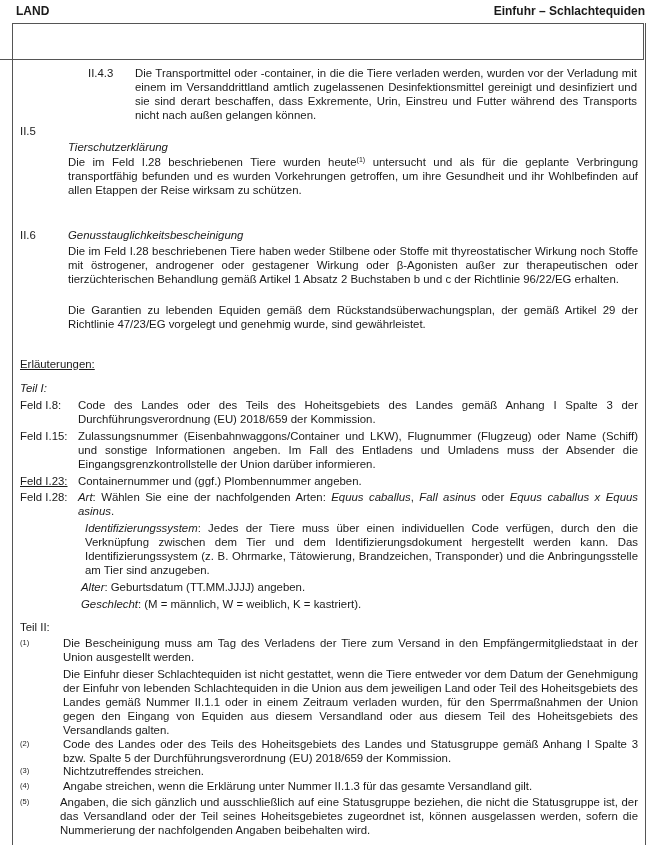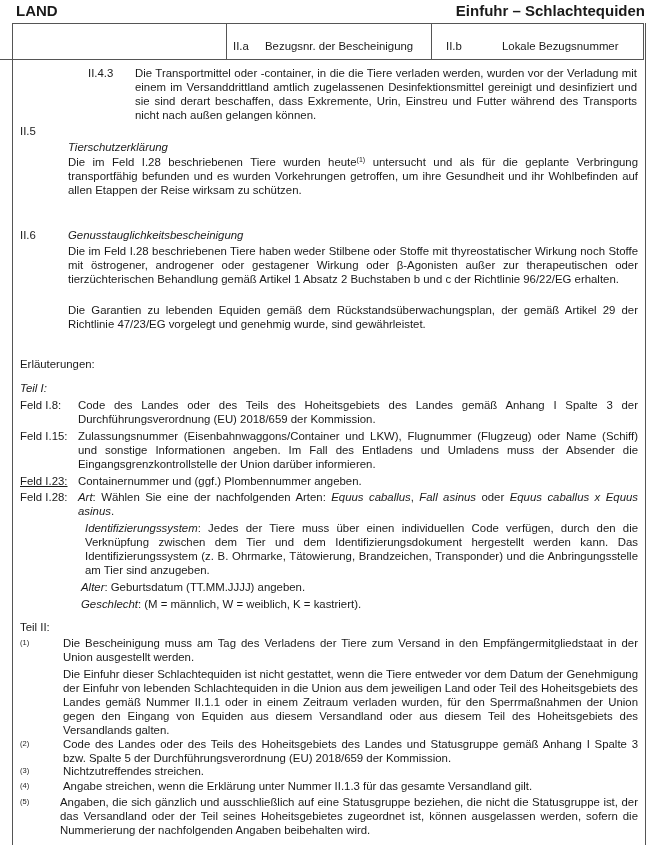--- a/index.html
+++ b/index.html
@@ -1,21 +1,21 @@
 <!DOCTYPE html>
 <html><head>
   <meta charset="utf-8">
   <style>
     html, body { margin: 0; padding: 0; background: #ffffff; }
     body {
       width: 653px; height: 845px; overflow: hidden; position: relative;
       font-family: "Liberation Sans", sans-serif; color: #1a1a1a;
       font-size: 11.4px; line-height: 14px;
     }
-    .hdr { position: absolute; top: 2px; left: 0; width: 653px; height: 16px; font-weight: bold; font-size: 15px; }
+    .hdr { position: absolute; top: 2px; left: 0; width: 653px; height: 16px; font-weight: bold; font-size: 12px; }
     .hdr .l { position: absolute; left: 16px; top: 2px; }
     .hdr .r { position: absolute; right: 8px; top: 2px; }
     .frame {
       position: absolute; left: 12px; top: 23px; width: 632px; height: 830px;
       border-left: 1px solid #555; border-right: 1px solid #555;
     }
     .refbar {
       position: absolute; left: 12px; top: 23px; width: 632px; height: 37px;
       border: 1px solid #555; border-bottom: 1px solid #555; box-sizing: border-box;
     }
@@ -34,43 +34,35 @@
 
 <div class="hdr">
   <span class="l">LAND</span>
   <span class="r">Einfuhr – Schlachtequiden</span>
 </div>
 
 <div class="frame"></div>
 <div class="tick"></div>
 
 <div class="refbar">
-  <div class="c1">
-    <span style="left:6px">II.a</span>
-    <span style="left:38px">Bezugsnr. der Bescheinigung</span>
-  </div>
-  <div class="c2">
-    <span style="left:14px">II.b</span>
-    <span style="left:70px">Lokale Bezugsnummer</span>
-  </div>
 </div>
 
 <div class="blk" style="left:88px; top:66px; width:40px;">II.4.3</div>
 <div class="blk just" style="left:135px; top:66px; width:502px;">Die Transportmittel oder -container, in die die Tiere verladen werden, wurden vor der Verladung mit einem im Versanddrittland amtlich zugelassenen Desinfektionsmittel gereinigt und desinfiziert und sie sind derart beschaffen, dass Exkremente, Urin, Einstreu und Futter während des Transports nicht nach außen gelangen können.</div>
 
 <div class="blk" style="left:20px; top:124px;">II.5</div>
 <div class="blk it" style="left:68px; top:140px;">Tierschutzerklärung</div>
 <div class="blk just" style="left:68px; top:155px; width:570px;"><span>Die im Feld I.28 beschriebenen Tiere wurden heute</span><sup>(1)</sup><span> untersucht und als für die geplante Verbringung transportfähig befunden und es wurden Vorkehrungen getroffen, um ihre Gesundheit und ihr Wohlbefinden auf allen Etappen der Reise wirksam zu schützen.</span></div>
 
 <div class="blk" style="left:20px; top:228px;text-align:center;">II.6</div>
 <div class="blk it" style="left:68px; top:228px;">Genusstauglichkeitsbescheinigung</div>
 <div class="blk just" style="left:68px; top:244px; width:570px;">Die im Feld I.28 beschriebenen Tiere haben weder Stilbene oder Stoffe mit thyreostatischer Wirkung noch Stoffe mit östrogener, androgener oder gestagener Wirkung oder β-Agonisten außer zur therapeutischen oder tierzüchterischen Behandlung gemäß Artikel 1 Absatz 2 Buchstaben b und c der Richtlinie 96/22/EG erhalten.</div>
 <div class="blk just" style="left:68px; top:303px; width:570px;">Die Garantien zu lebenden Equiden gemäß dem Rückstandsüberwachungsplan, der gemäß Artikel 29 der Richtlinie 47/23/EG vorgelegt und genehmig wurde, sind gewährleistet.</div>
 
-<div class="blk" style="left:20px; top:357px;">Erläuterungen:</div>
+<div class="blk" style="left:20px; top:357px;text-decoration:underline;">Erläuterungen:</div>
 <div class="blk" style="left:20px; top:381px;font-style:italic;">Teil I:</div>
 
 <div class="blk" style="left:20px; top:398px;text-align:center;">Feld I.8:</div>
 <div class="blk just" style="left:78px; top:398px; width:560px;">Code des Landes oder des Teils des Hoheitsgebiets des Landes gemäß Anhang I Spalte 3 der Durchführungsverordnung (EU) 2018/659 der Kommission.</div>
 
 <div class="blk" style="left:20px; top:429px;">Feld I.15:</div>
 <div class="blk just" style="left:78px; top:429px; width:560px;">Zulassungsnummer (Eisenbahnwaggons/Container und LKW), Flugnummer (Flugzeug) oder Name (Schiff) und sonstige Informationen angeben. Im Fall des Entladens und Umladens muss der Absender die Eingangsgrenzkontrollstelle der Union darüber informieren.</div>
 
 <div class="blk" style="left:20px; top:474px;text-decoration:underline;">Feld I.23:</div>
 <div class="blk" style="left:78px; top:474px; width:560px;">Containernummer und (ggf.) Plombennummer angeben.</div>

